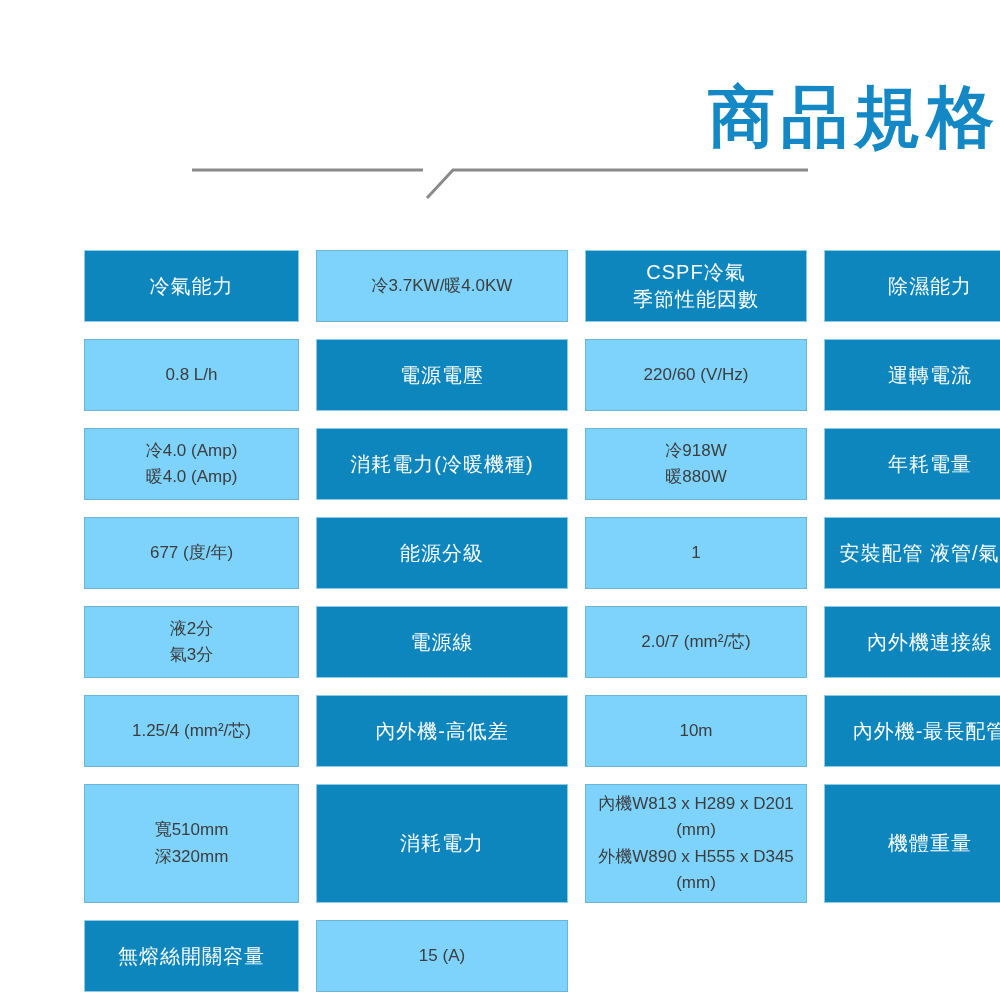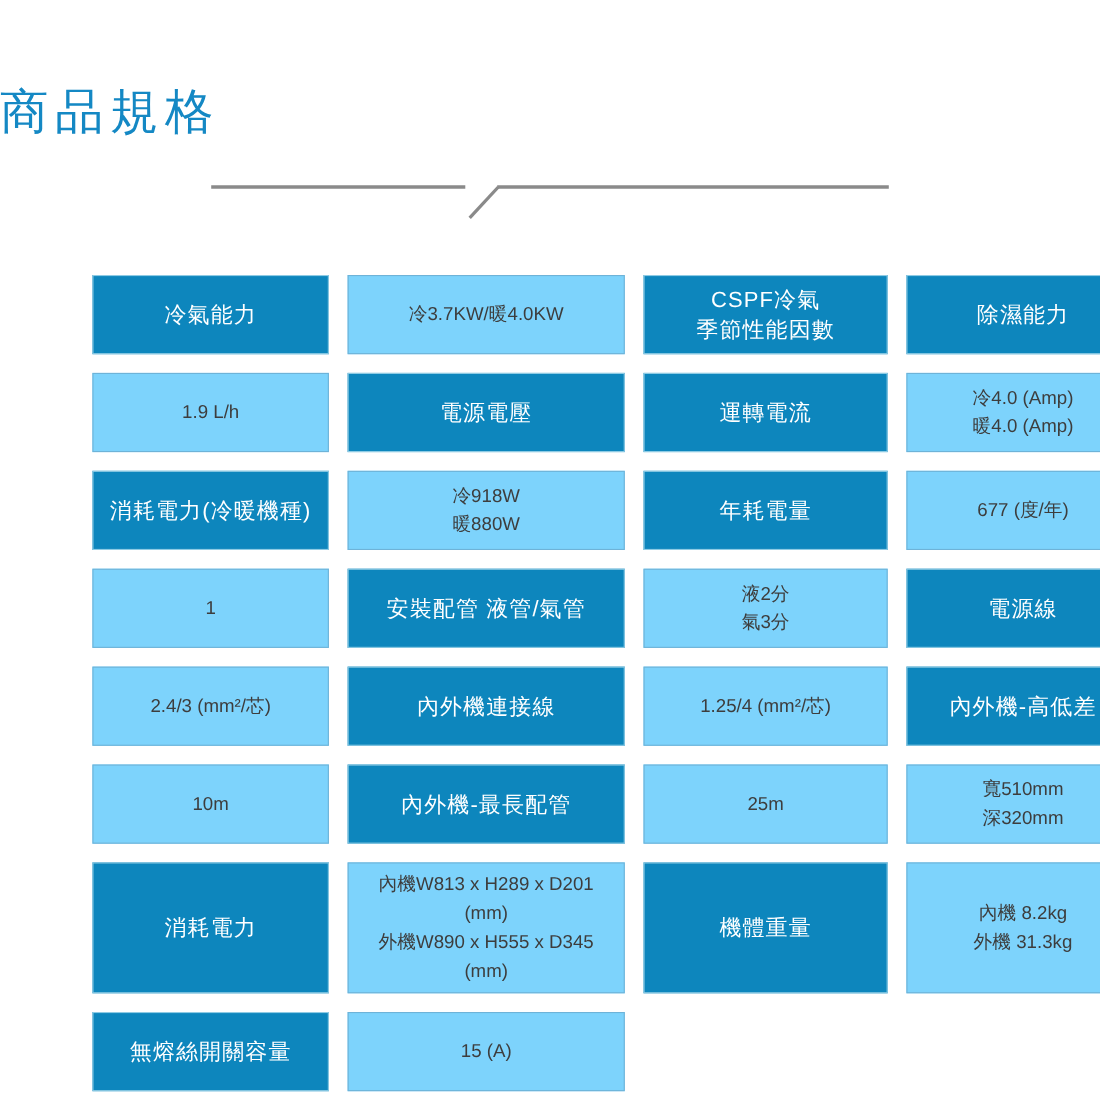--- a/index.html
+++ b/index.html
@@ -6,23 +6,23 @@
   .page{
     position:relative;
     width:1000px;height:1000px;
     background:#ffffff;
     font-family:"Liberation Sans","DejaVu Sans",sans-serif;
     overflow:hidden;
   }
   .title{
     position:absolute;
     top:72px;left:0;width:100%;
-    text-align:left;
-    font-size:44px;
-    font-weight:normal;
+    text-align:right;
+    font-size:67px;
+    font-weight:bold;
     letter-spacing:6px;
     color:#1488c4;
   }
   .divider{
     position:absolute;
     top:162px;left:50%;
     transform:translateX(-50%);
   }
   .spec-table{
     position:absolute;
@@ -77,56 +77,55 @@
   </div>
 
   <div class="spec-table">
 
     <div class="cell label-cell">冷氣能力</div>
     <div class="cell value-cell">冷3.7KW/暖4.0KW</div>
     <div class="cell label-cell">CSPF冷氣
 季節性能因數</div>
 
     <div class="cell label-cell">除濕能力</div>
-    <div class="cell value-cell">1.9 L/h</div>
+    <div class="cell value-cell">0.8 L/h</div>
     <div class="cell label-cell">電源電壓</div>
+    <div class="cell value-cell">220/60 (V/Hz)</div>
 
     <div class="cell label-cell">運轉電流</div>
     <div class="cell value-cell">冷4.0 (Amp)
 暖4.0 (Amp)</div>
     <div class="cell label-cell">消耗電力(冷暖機種)</div>
     <div class="cell value-cell">冷918W
 暖880W</div>
 
     <div class="cell label-cell">年耗電量</div>
     <div class="cell value-cell">677 (度/年)</div>
+    <div class="cell label-cell">能源分級</div>
     <div class="cell value-cell">1</div>
 
     <div class="cell label-cell">安裝配管 液管/氣管</div>
     <div class="cell value-cell">液2分
 氣3分</div>
     <div class="cell label-cell">電源線</div>
-    <div class="cell value-cell">2.4/3 (mm²/芯)</div>
+    <div class="cell value-cell">2.0/7 (mm²/芯)</div>
 
     <div class="cell label-cell">內外機連接線</div>
     <div class="cell value-cell">1.25/4 (mm²/芯)</div>
     <div class="cell label-cell">內外機-高低差</div>
     <div class="cell value-cell">10m</div>
 
     <div class="cell label-cell">內外機-最長配管</div>
-    <div class="cell value-cell">25m</div>
     <div class="cell value-cell">寬510mm
 深320mm</div>
 
     <div class="cell label-cell">消耗電力</div>
     <div class="cell value-cell">內機W813 x H289 x D201 (mm)
 外機W890 x H555 x D345 (mm)</div>
     <div class="cell label-cell">機體重量</div>
-    <div class="cell value-cell">內機 8.2kg
-外機 31.3kg</div>
 
     <div class="cell label-cell">無熔絲開關容量</div>
     <div class="cell value-cell">15 (A)</div>
     <div class="cell empty-cell"></div>
     <div class="cell empty-cell"></div>
 
   </div>
 </div>
 
 </body></html>

